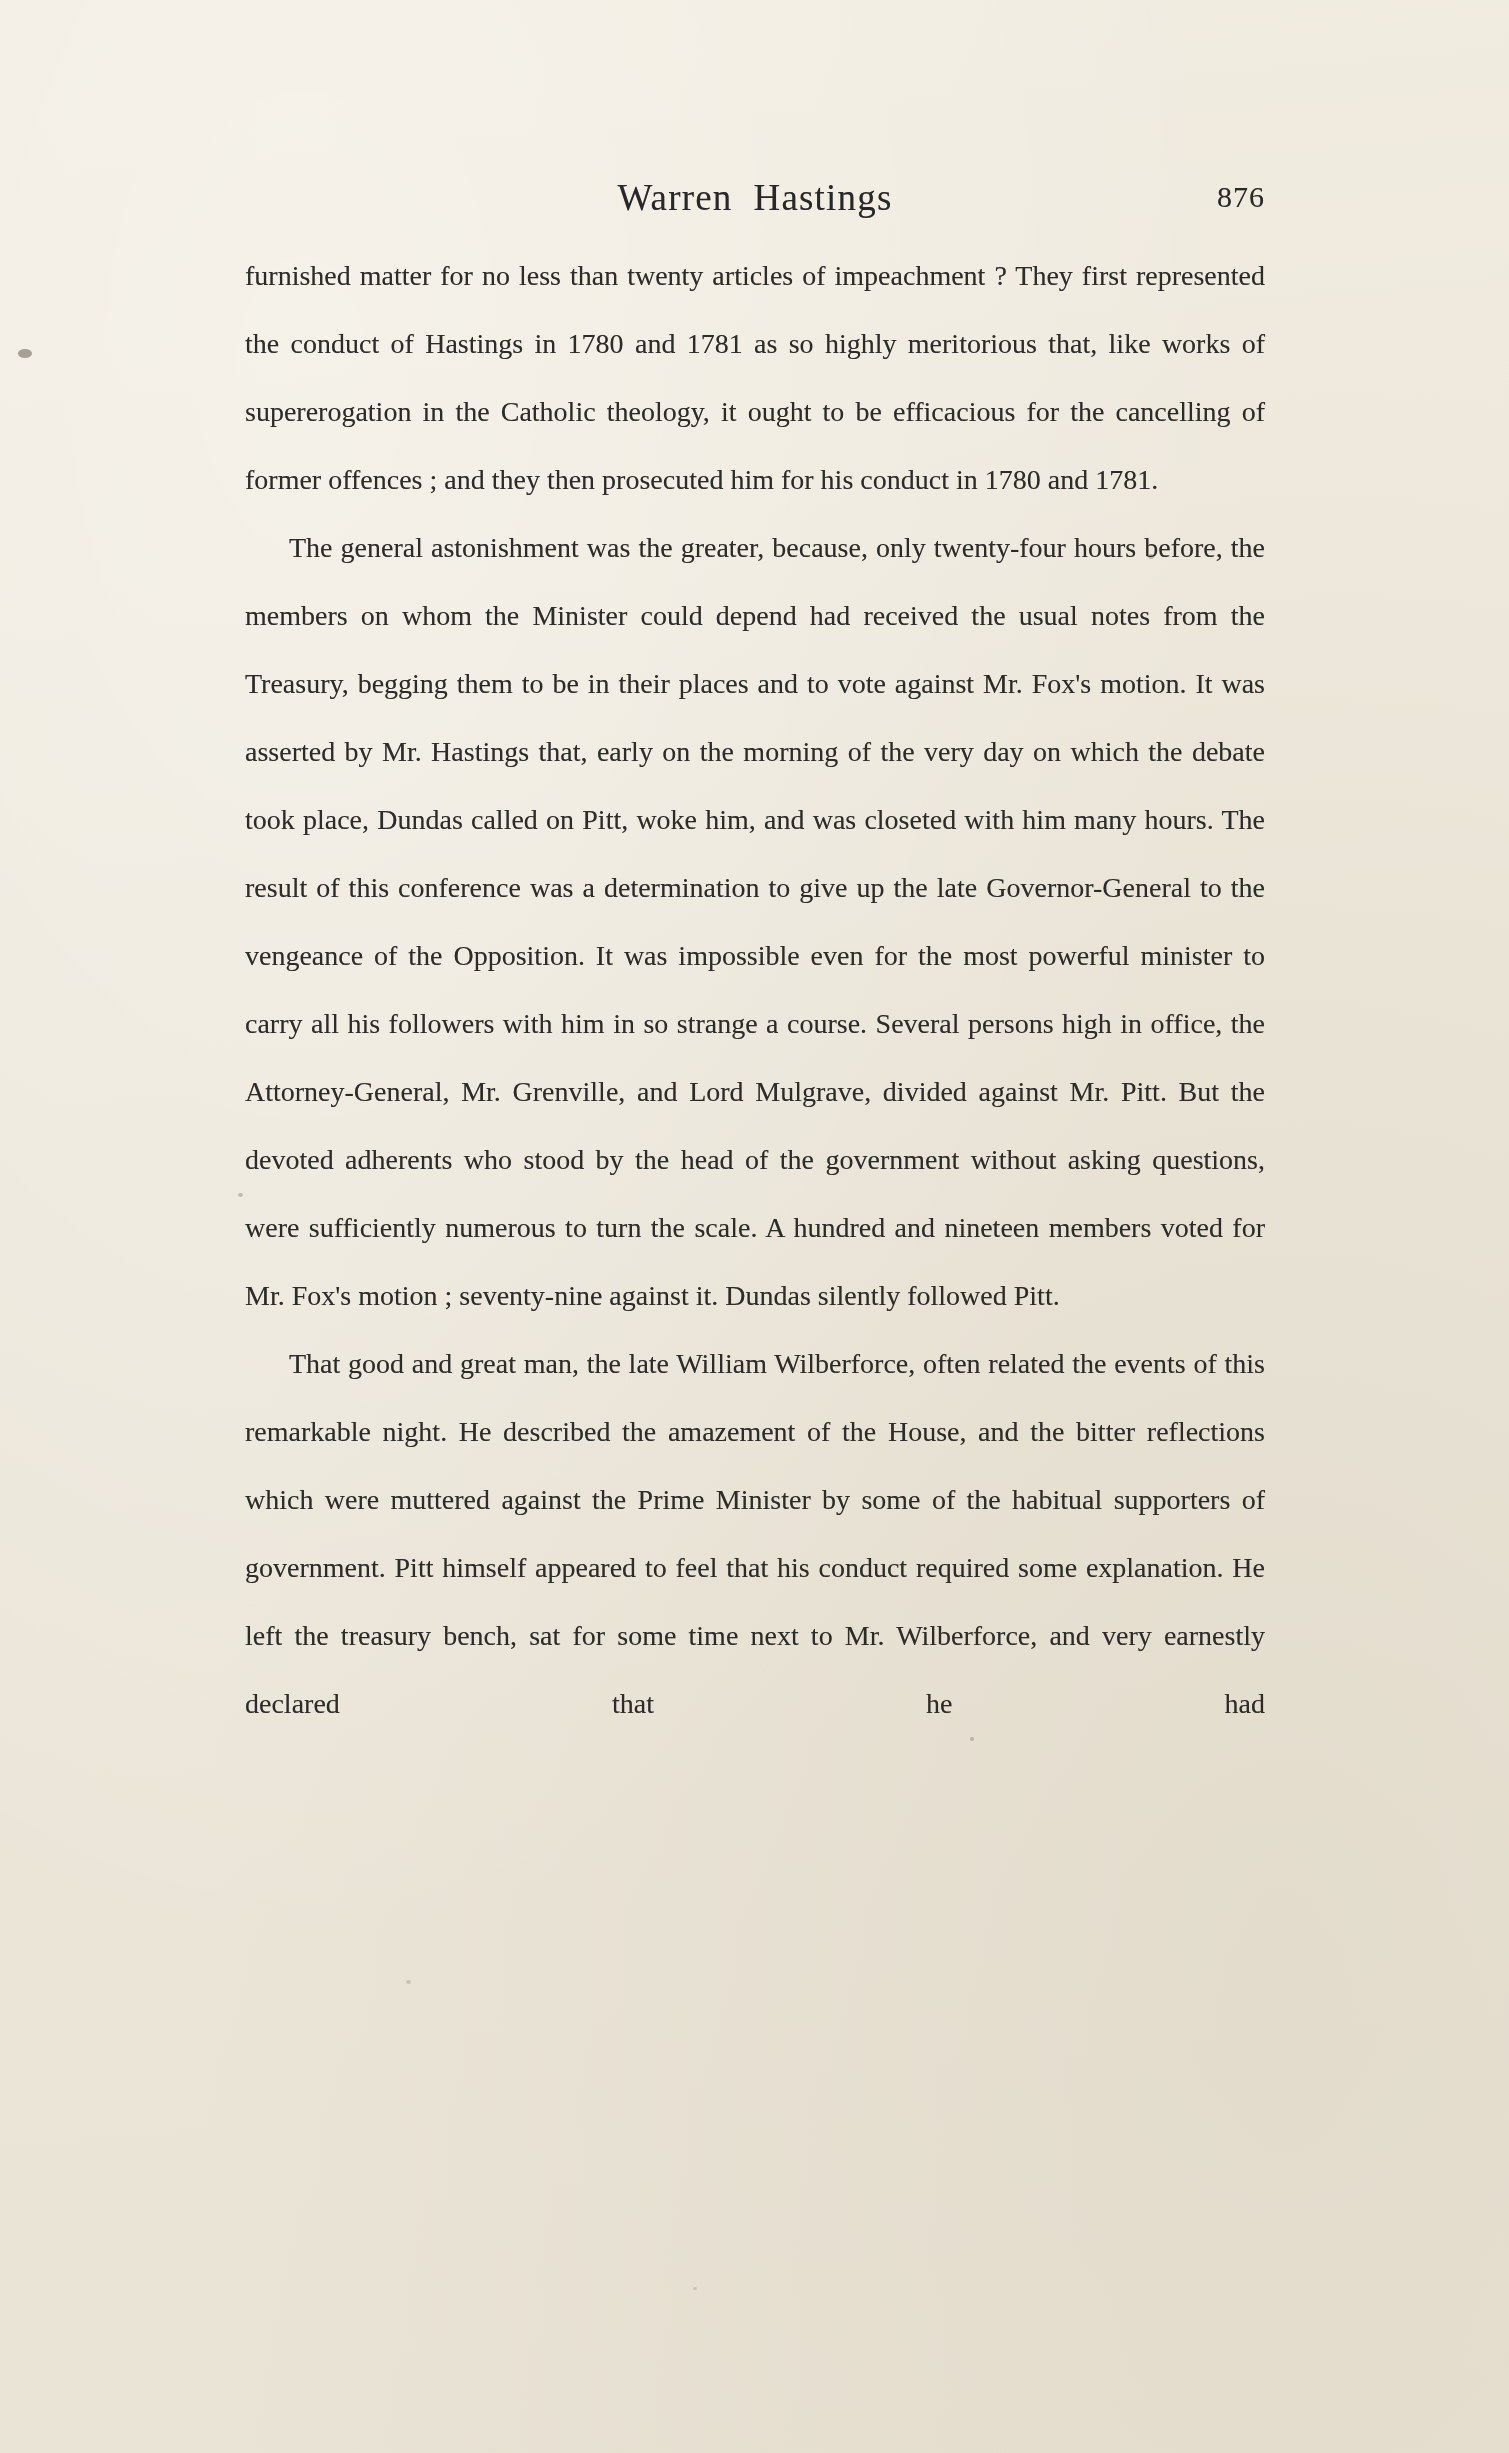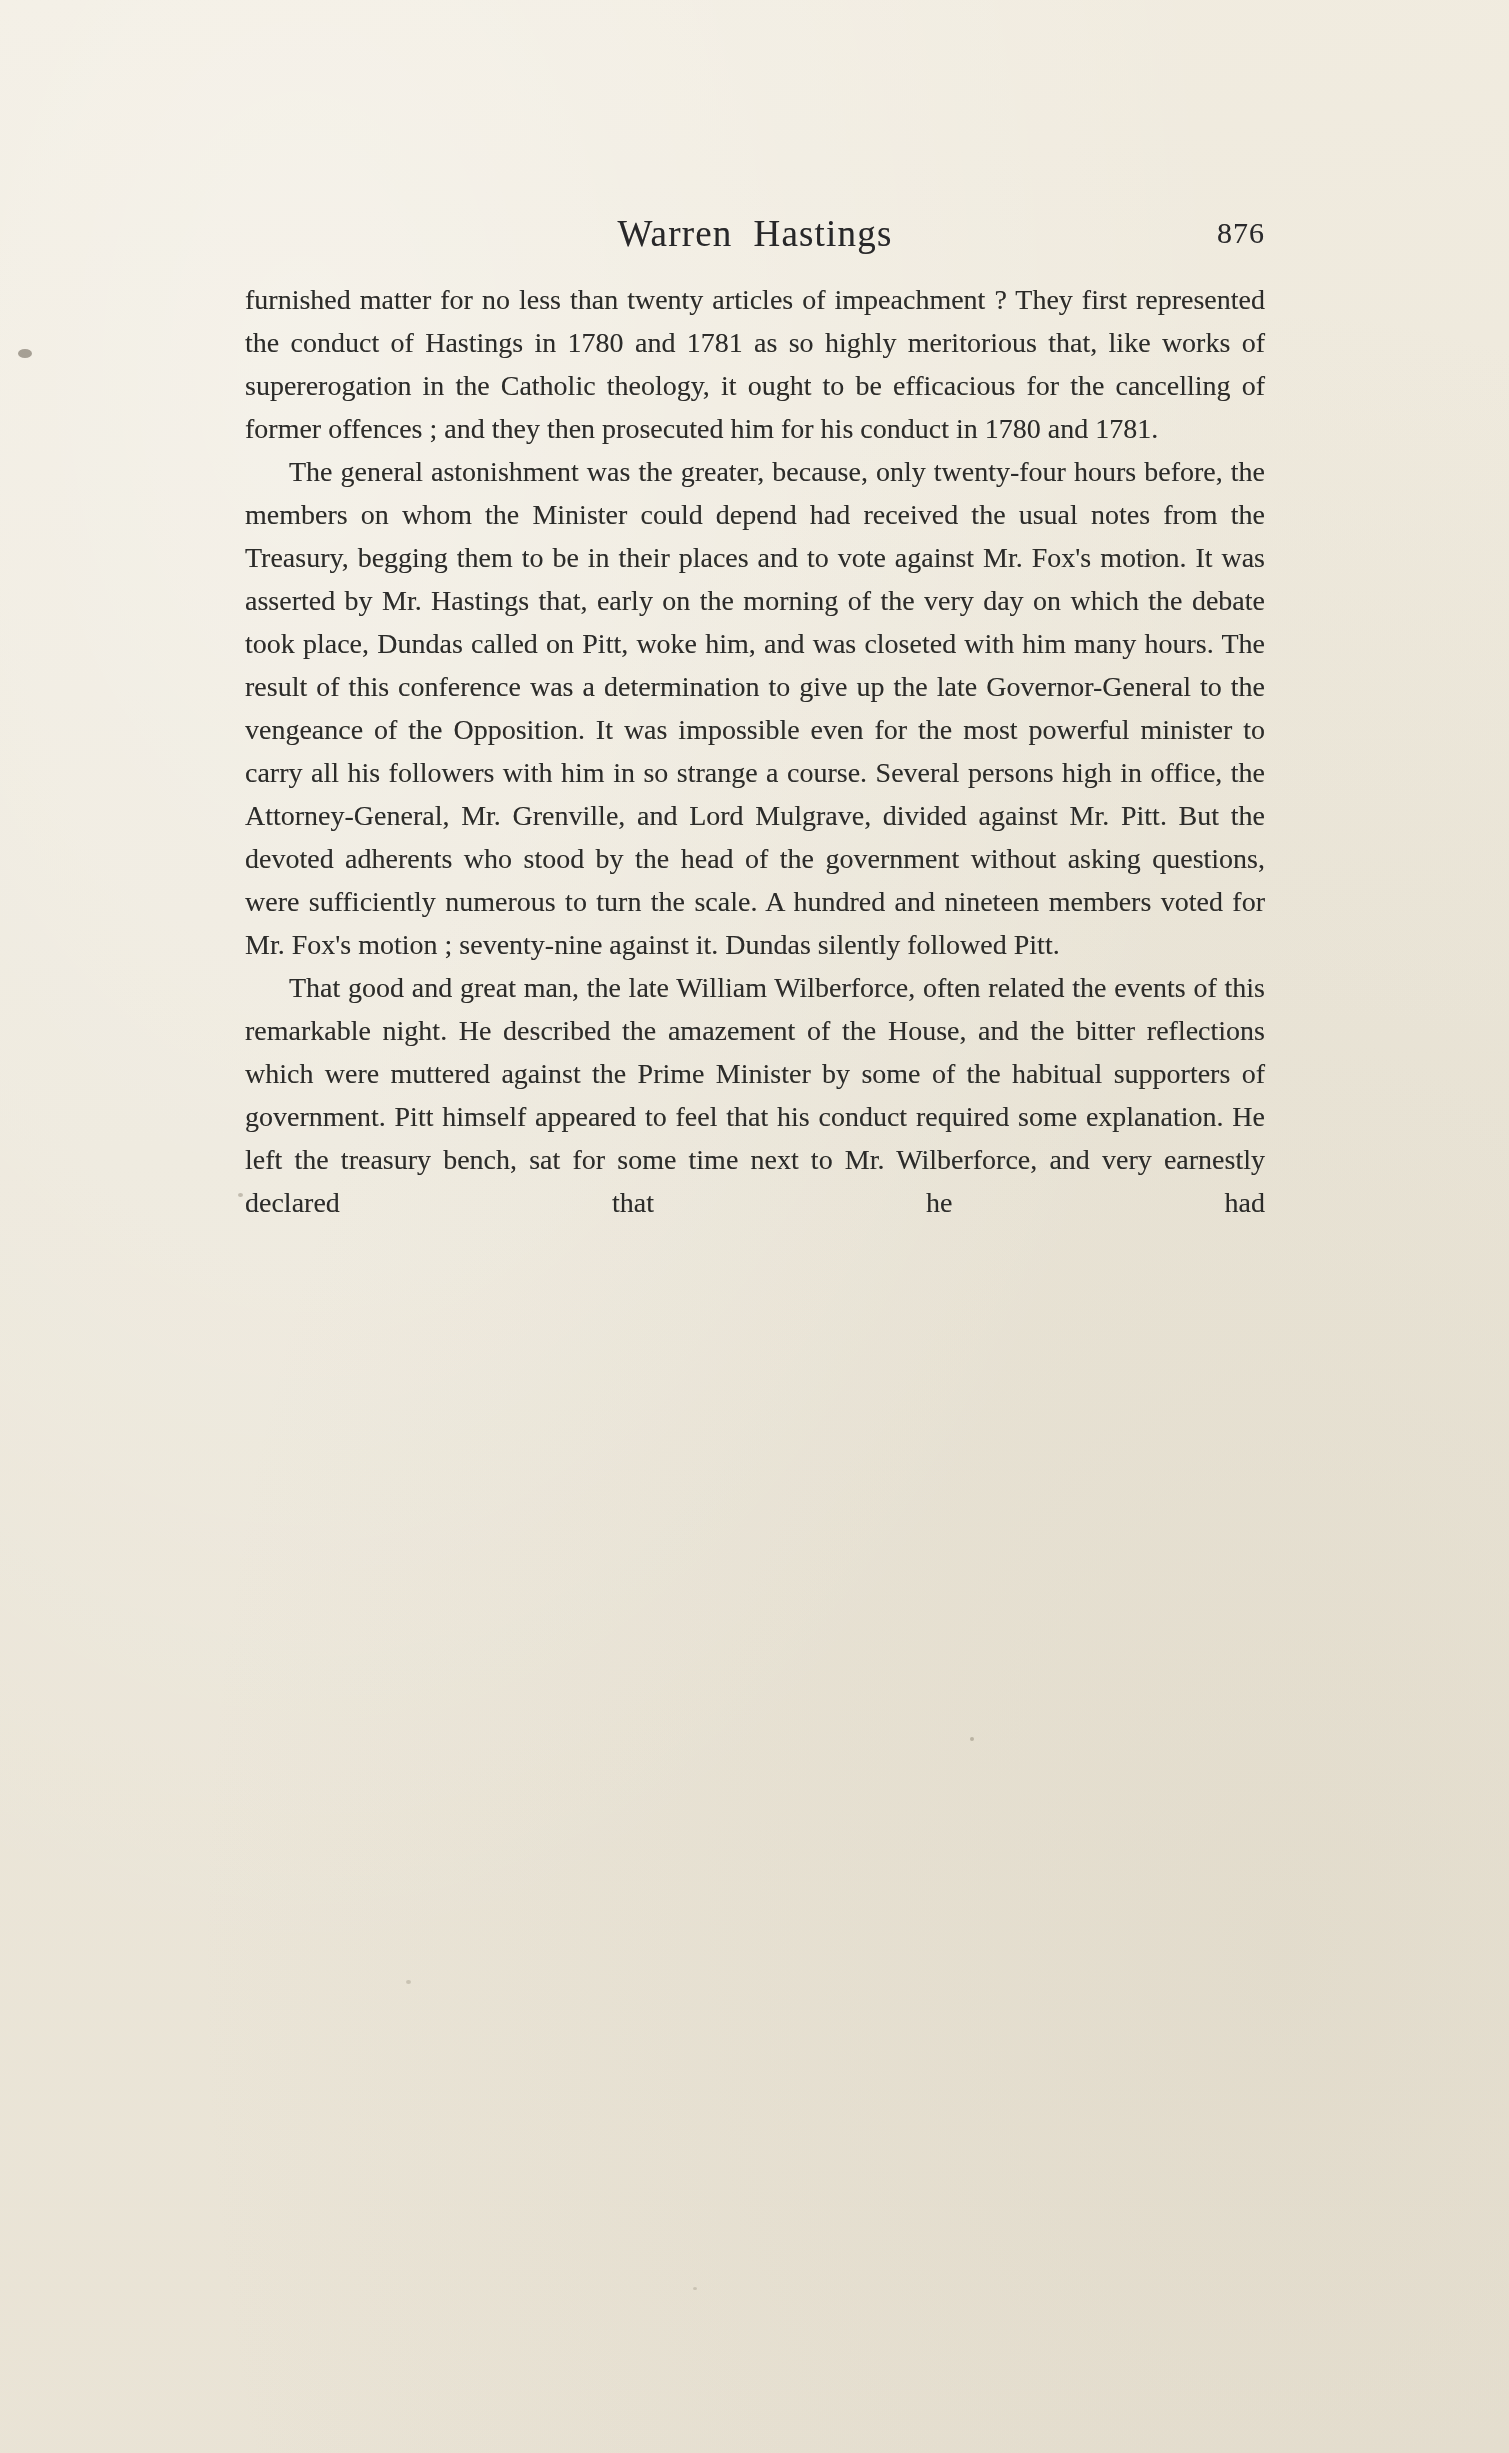--- a/index.html
+++ b/index.html
@@ -65,39 +65,38 @@
     display: block;
     text-align: center;
   }
   .body-block {
     width: 1020px;
     margin: 22px auto 0 auto;
   }
   p.para {
     margin: 0;
     font-size: 28px;
-    line-height: 43px;
+    line-height: 68px;
     text-align: justify;
     text-justify: inter-word;
     color: #2c2c2a;
     text-indent: 0;
     -webkit-font-smoothing: antialiased;
   }
   p.para.indent {
     text-indent: 44px;
   }
   p.para:last-child::after {
     content: "";
     display: inline-block;
     width: 100%;
   }
   
   .content {
     text-shadow: 0 0 0.4px rgba(60,55,45,0.35);
-    margin-top: 36px;
   }
 </style>
 </head>
 <body>
 
 <div class="page">
   <div class="speck" style="left:18px; top:349px; width:14px; height:9px; background:rgba(70,62,48,0.45);"></div>
   <div class="speck" style="left:1148px; top:554px; width:6px; height:5px;"></div>
   <div class="speck" style="left:238px; top:1193px; width:5px; height:4px;"></div>
   <div class="speck" style="left:970px; top:1737px; width:4px; height:4px;"></div>

